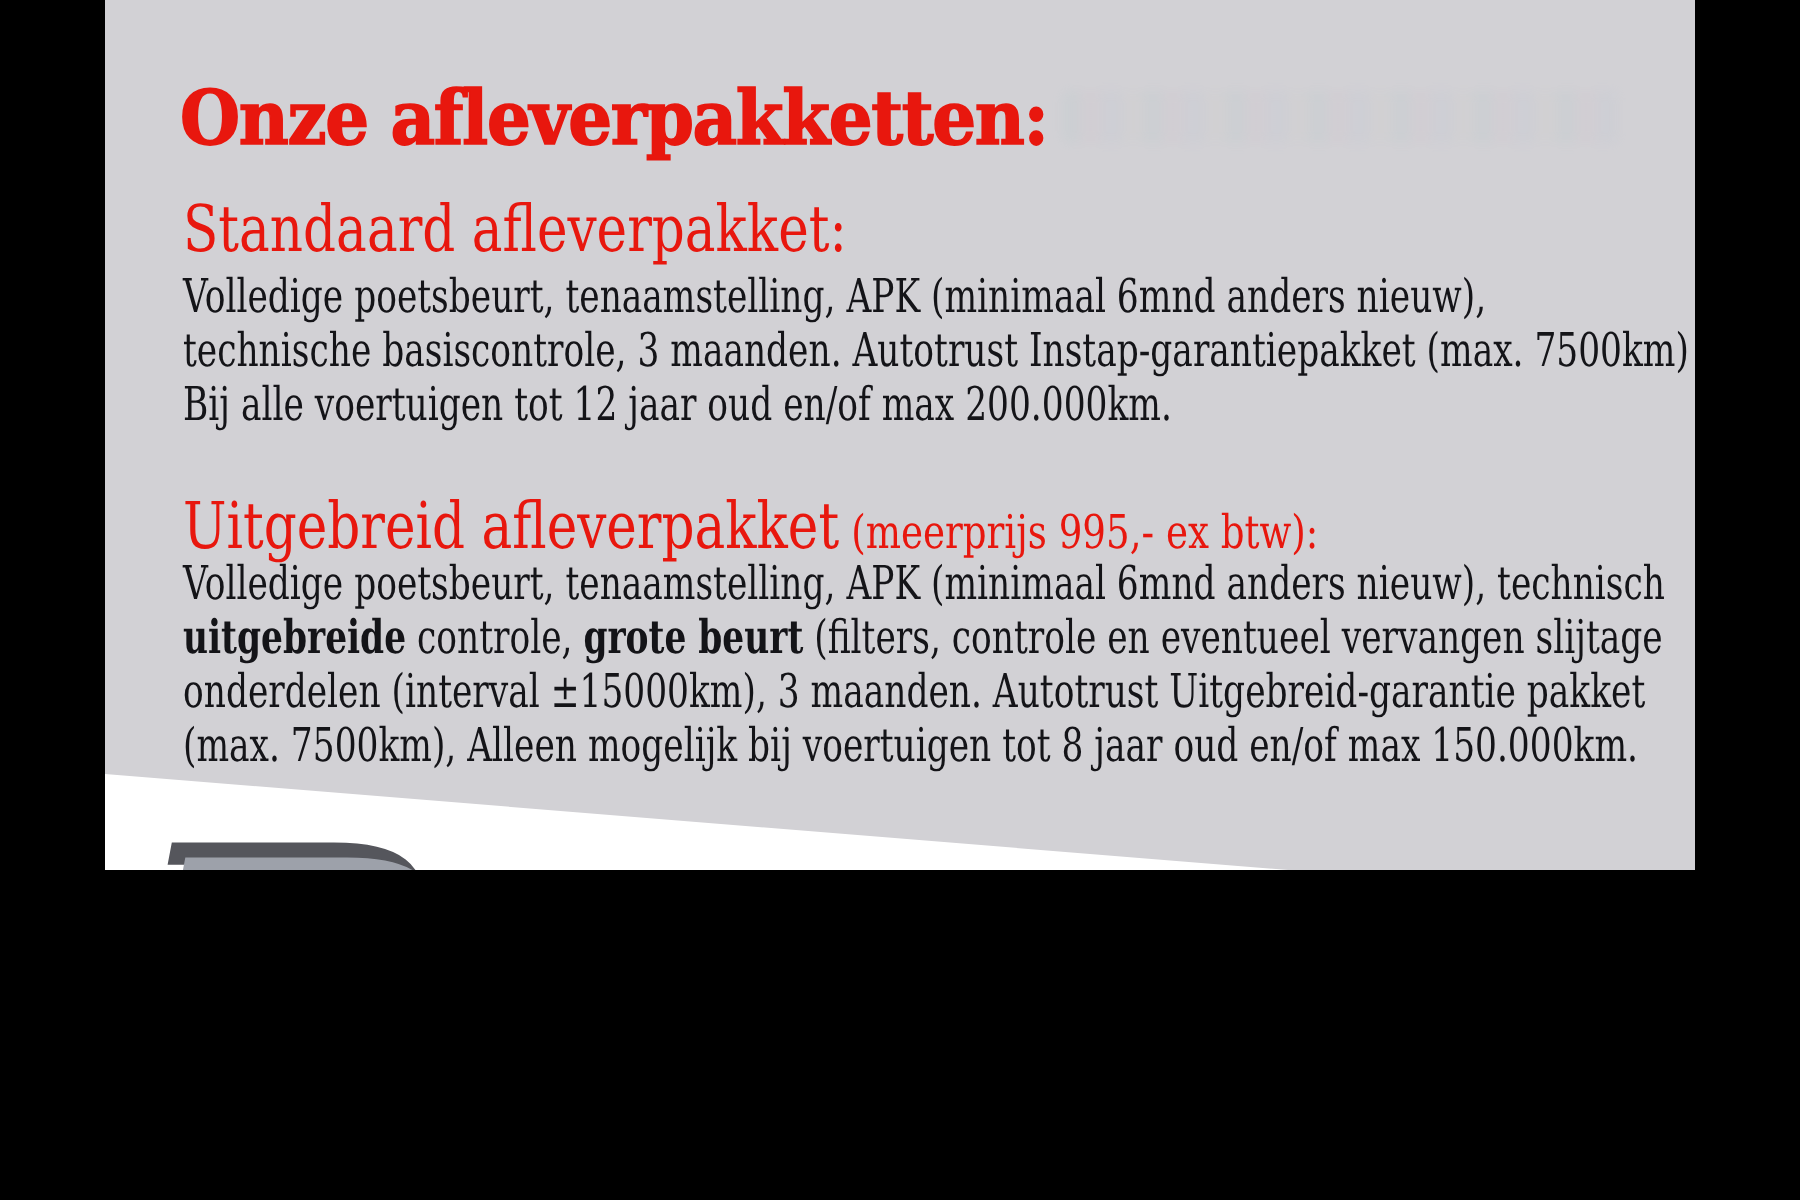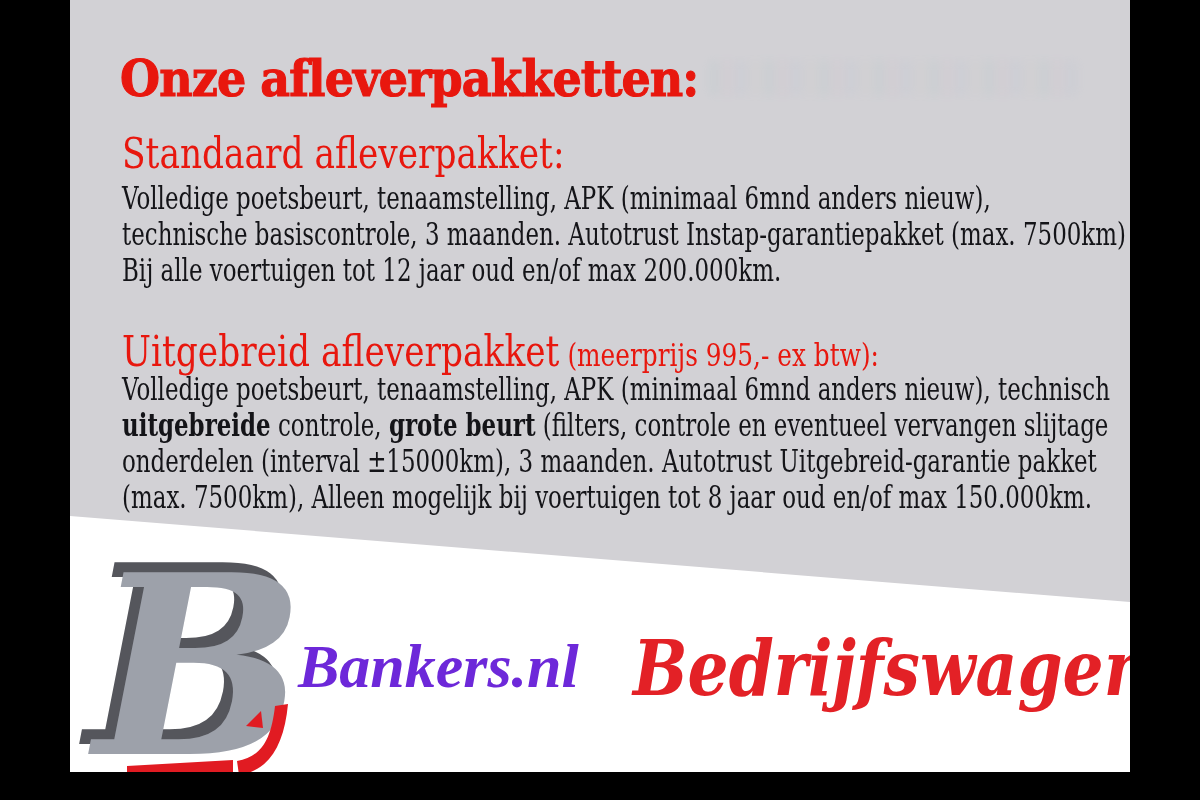--- a/index.html
+++ b/index.html
@@ -5,21 +5,21 @@
   html,body { margin:0; padding:0; }
   body {
     width:1200px; height:800px;
     background:#000;
     position:relative;
     overflow:hidden;
     font-family:"DejaVu Serif", serif;
   }
   .canvas {
     position:absolute; left:70px; top:0;
-    width:1060px; height:772px;
+    width:1060px; height:580px;
     background:#ffffff;
     overflow:hidden;
   }
   .gray-bg {
     position:absolute; left:0; top:0;
     width:1060px; height:620px;
     background:#d2d1d5;
     clip-path:polygon(0 0, 100% 0, 100% 602px, 0 516px);
   }
   .title {

